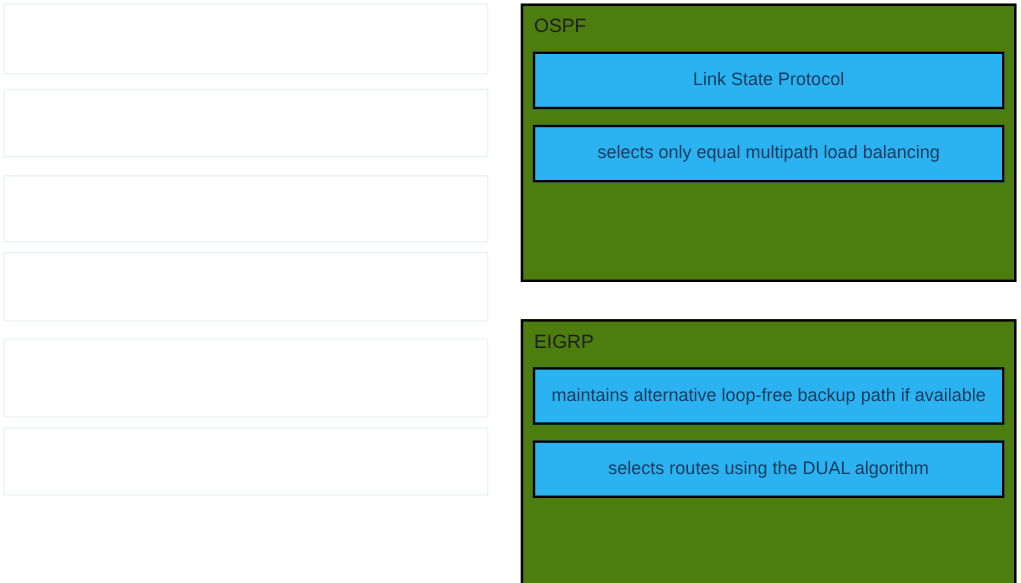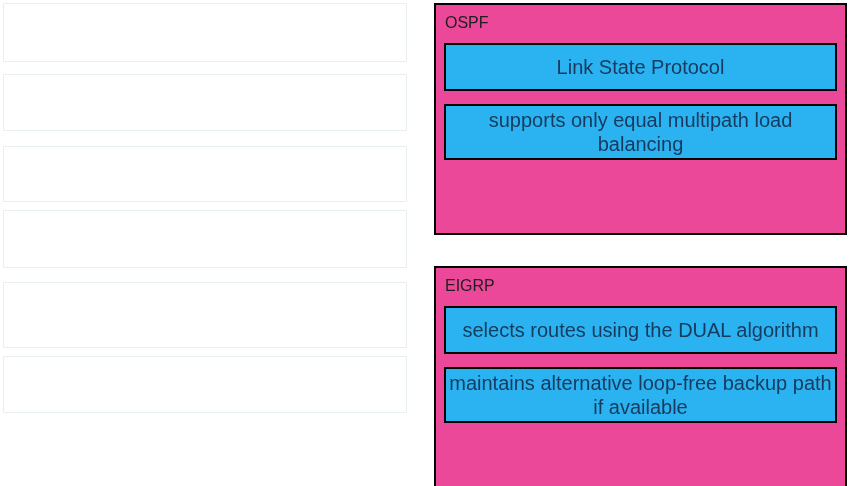--- a/index.html
+++ b/index.html
@@ -26,38 +26,38 @@
     border: 1px solid #e8eff1;
     border-radius: 1px;
   }
 
   
   .group {
     position: absolute;
     left: 434px;
     width: 413px;
     box-sizing: border-box;
-    background: #ec4899;
+    background: #4d7c0f;
     border: 2px solid #000000;
     padding: 0 8px;
   }
   .group-label {
     font-size: 16px;
     line-height: 22px;
     color: #1e1e1e;
     margin: 7px 0 9px 1px;
   }
   .drag-item {
     min-height: 48px;
     box-sizing: border-box;
     margin-bottom: 13px;
     background: #2ab3f0;
     border: 2px solid #000000;
     color: #173a5e;
-    font-size: 20px;
+    font-size: 15px;
     line-height: 1.2;
     display: flex;
     align-items: center;
     justify-content: center;
     text-align: center;
     padding: 2px 2px;
   }
 </style>
 </head>
 <body>
@@ -67,22 +67,22 @@
   <div class="src-slot" style="top:3px;   height:59px;"></div>
   <div class="src-slot" style="top:74px;  height:57px;"></div>
   <div class="src-slot" style="top:146px; height:56px;"></div>
   <div class="src-slot" style="top:210px; height:58px;"></div>
   <div class="src-slot" style="top:282px; height:66px;"></div>
   <div class="src-slot" style="top:356px; height:57px;"></div>
 
   <section class="group" style="top:3px; height:232px;">
     <div class="group-label">OSPF</div>
     <div class="drag-item">Link State Protocol</div>
-    <div class="drag-item">supports only equal multipath load balancing</div>
+    <div class="drag-item">selects only equal multipath load balancing</div>
   </section>
 
   <section class="group" style="top:266px; height:233px;">
     <div class="group-label">EIGRP</div>
+    <div class="drag-item">maintains alternative loop-free backup path if available</div>
     <div class="drag-item">selects routes using the DUAL algorithm</div>
-    <div class="drag-item">maintains alternative loop-free backup path if available</div>
   </section>
 
 </div>
 
 </body></html>

